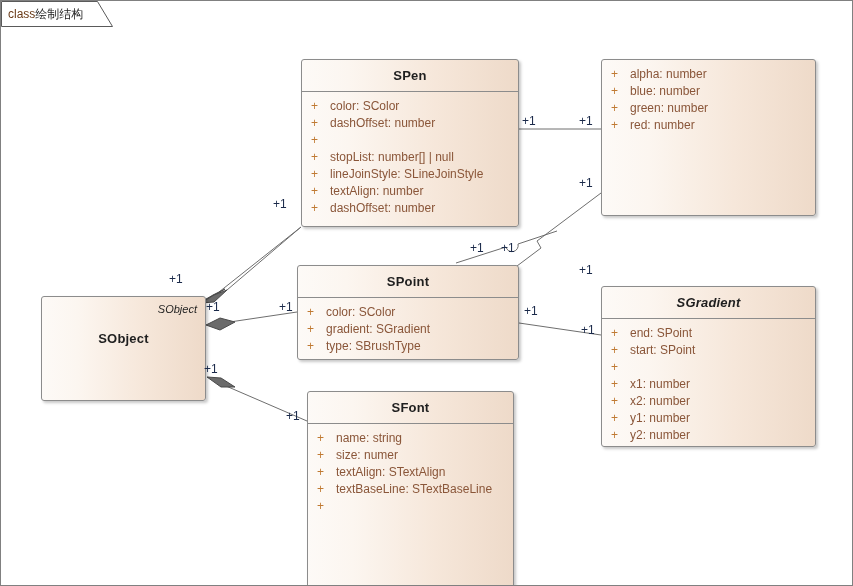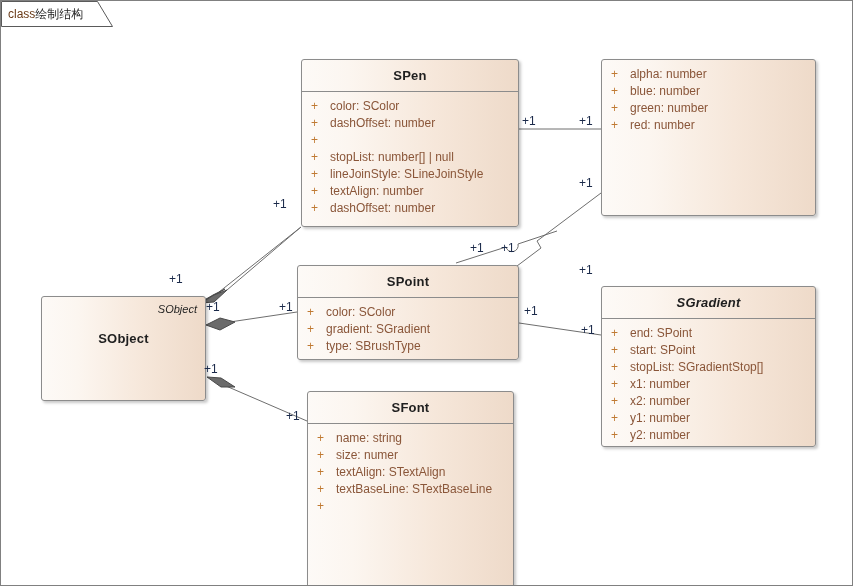--- a/index.html
+++ b/index.html
@@ -271,21 +271,20 @@
       <div class="attr-row">
         <span class="attr-vis">+</span>
         <span class="attr-text">end: SPoint</span>
       </div>
       <div class="attr-row">
         <span class="attr-vis">+</span>
         <span class="attr-text">start: SPoint</span>
       </div>
       <div class="attr-row">
         <span class="attr-vis">+</span>
-        <span class="attr-text">stopList: SGradientStop[]</span>
       </div>
       <div class="attr-row">
         <span class="attr-vis">+</span>
         <span class="attr-text">x1: number</span>
       </div>
       <div class="attr-row">
         <span class="attr-vis">+</span>
         <span class="attr-text">x2: number</span>
       </div>
       <div class="attr-row">

